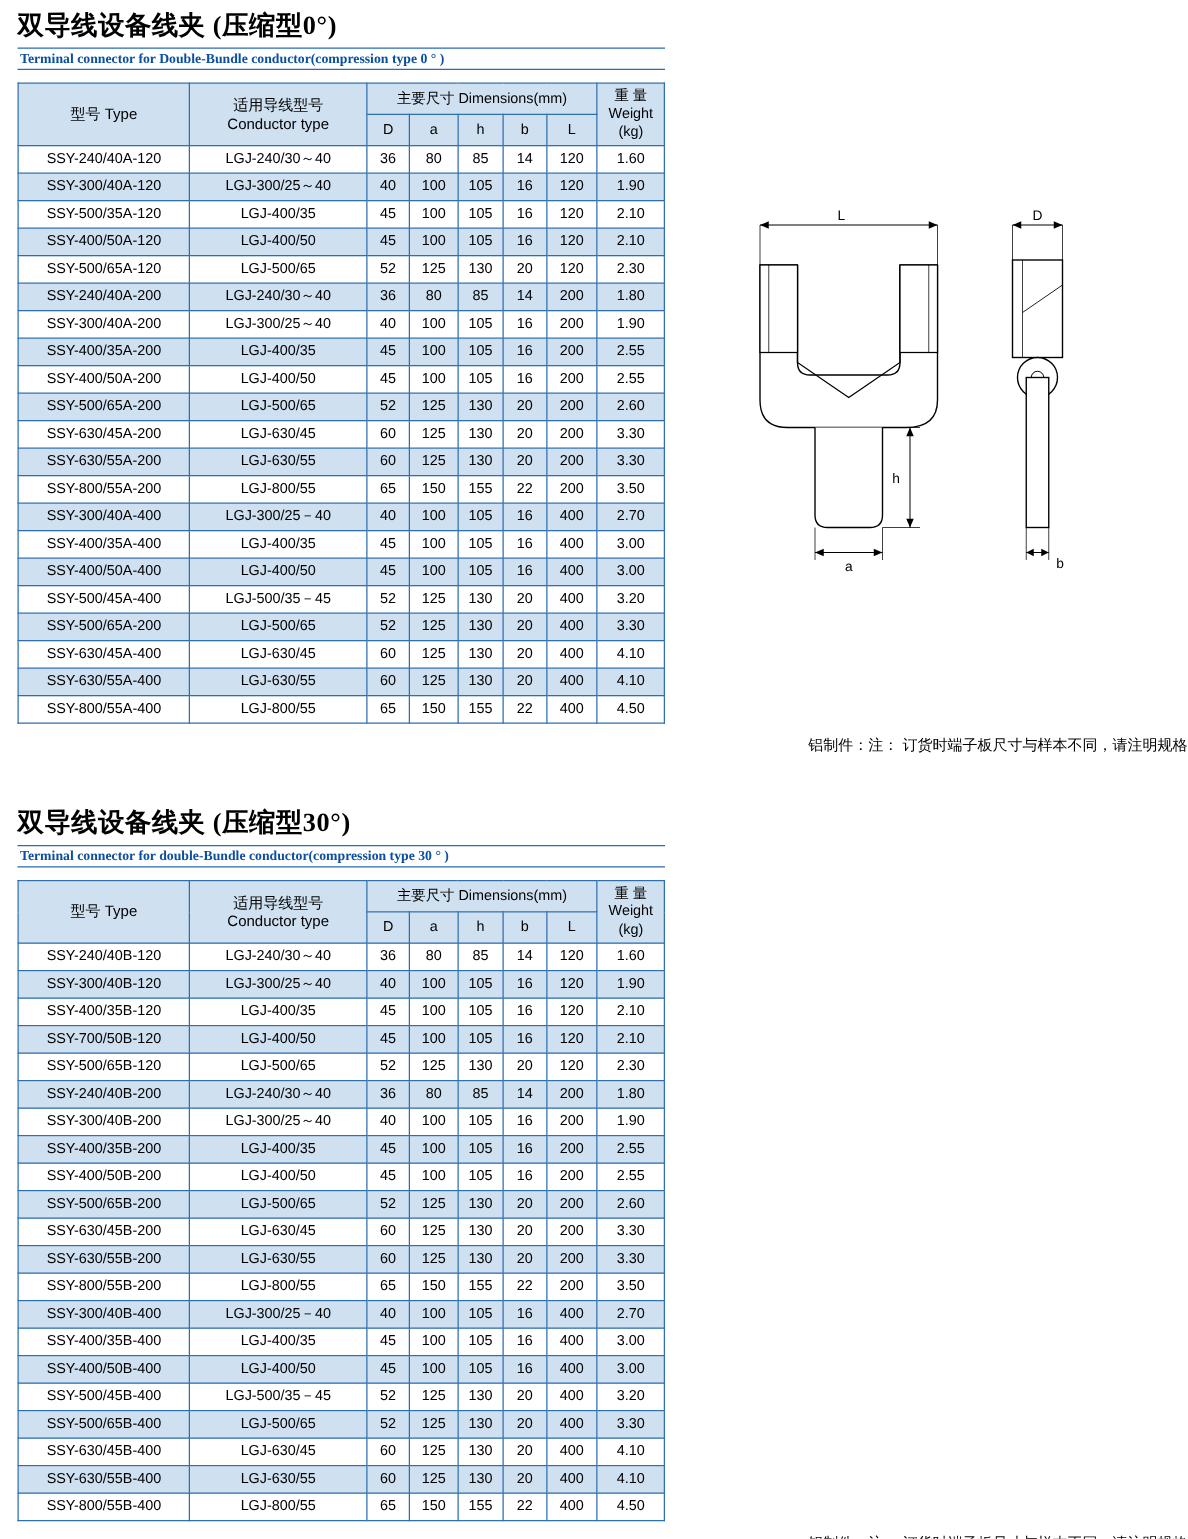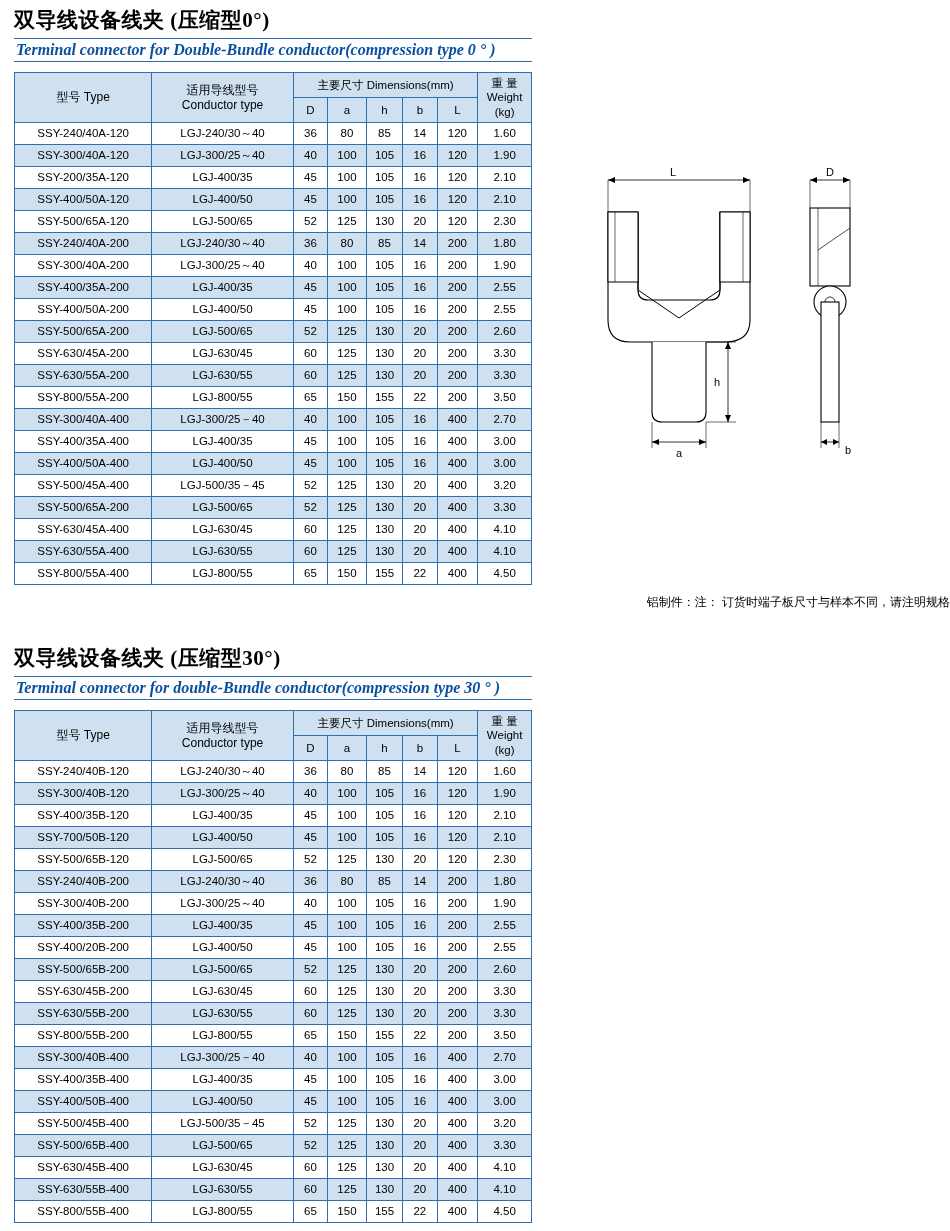--- a/index.html
+++ b/index.html
@@ -34,29 +34,28 @@
     font-weight: bold;
     font-size: 21px;
     color: #000;
     margin: 0 0 0 14px;
     padding-top: 6px;
     letter-spacing: 0.5px;
   }
   .title-en {
     font-family: "Liberation Serif", serif;
     font-weight: bold;
-    font-size: 16px;
+    font-size: 11px;
     color: #0a4fa0;
     margin: 4px 0 0 14px;
     border-top: 1px solid #2b6cb0;
     border-bottom: 1px solid #2b6cb0;
     padding: 2px 0 2px 2px;
     width: 518px;
     box-sizing: border-box;
-    font-style: italic;
   }
 
   table.spec {
     border-collapse: collapse;
     margin-left: 14px;
     margin-top: 10px;
     width: 518px;
     table-layout: fixed;
     background: #ffffff;
   }
@@ -161,21 +160,21 @@
             <td class="type">SSY-300/40A-120</td>
             <td>LGJ-300/25～40</td>
             <td>40</td>
             <td>100</td>
             <td>105</td>
             <td>16</td>
             <td>120</td>
             <td>1.90</td>
           </tr>
           <tr>
-            <td class="type">SSY-200/35A-120</td>
+            <td class="type">SSY-500/35A-120</td>
             <td>LGJ-400/35</td>
             <td>45</td>
             <td>100</td>
             <td>105</td>
             <td>16</td>
             <td>120</td>
             <td>2.10</td>
           </tr>
           <tr class="alt">
             <td class="type">SSY-400/50A-120</td>
@@ -531,21 +530,21 @@
             <td class="type">SSY-400/35B-200</td>
             <td>LGJ-400/35</td>
             <td>45</td>
             <td>100</td>
             <td>105</td>
             <td>16</td>
             <td>200</td>
             <td>2.55</td>
           </tr>
           <tr>
-            <td class="type">SSY-400/20B-200</td>
+            <td class="type">SSY-400/50B-200</td>
             <td>LGJ-400/50</td>
             <td>45</td>
             <td>100</td>
             <td>105</td>
             <td>16</td>
             <td>200</td>
             <td>2.55</td>
           </tr>
           <tr class="alt">
             <td class="type">SSY-500/65B-200</td>

